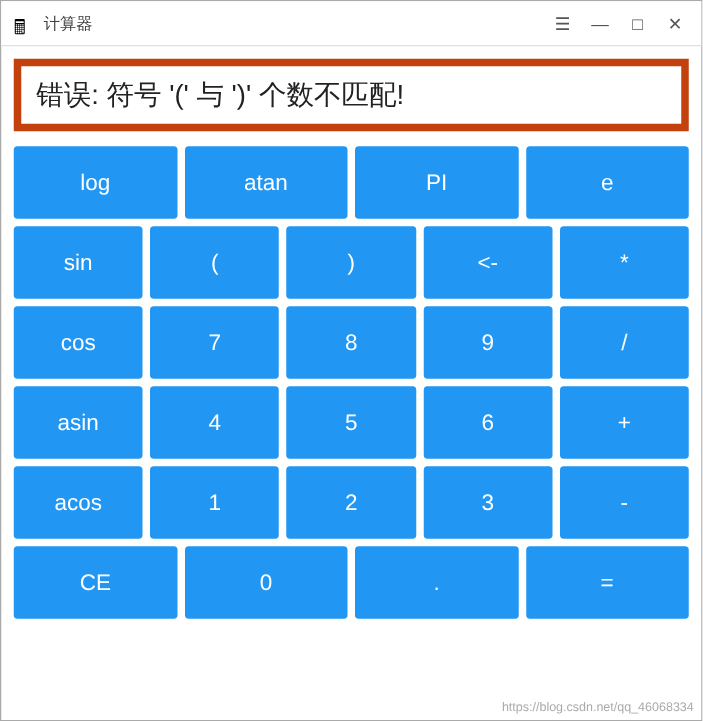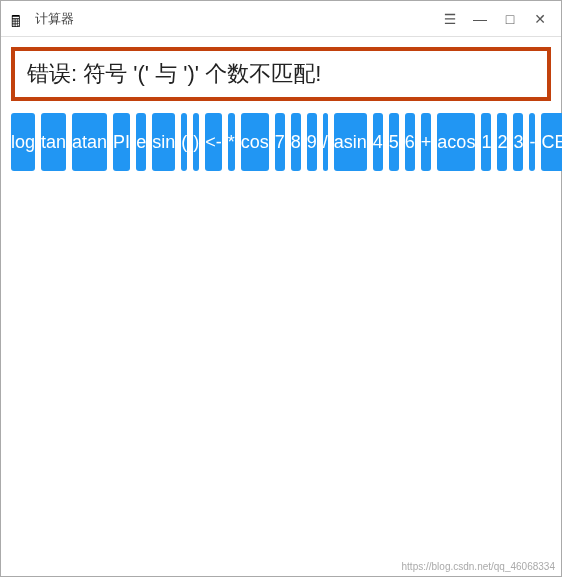--- a/index.html
+++ b/index.html
@@ -60,33 +60,33 @@
       justify-content: center;
       cursor: pointer;
       font-size: 14px;
       color: #555;
       background: none;
       border: none;
     }
 
     .display-area {
       margin: 10px 10px 8px 10px;
-      border: 4px solid #c2410c;
+      border: 6px solid #c2410c;
       padding: 8px 12px;
       min-height: 52px;
       font-size: 22px;
       color: #222;
       display: flex;
       align-items: center;
     }
 
     .calc-body {
       padding: 4px 10px 10px 10px;
       display: flex;
-      flex-direction: row;
+      flex-direction: column;
       gap: 6px;
       flex: 1;
     }
 
     .btn-row {
       display: flex;
       gap: 6px;
     }
 
     .btn {
@@ -126,21 +126,20 @@
     </div>
   </div>
 
   <div class="display-area">
     <span>错误: 符号 '(' 与 ')' 个数不匹配!</span>
   </div>
 
   <div class="calc-body" id="calc-body">
   <div class="btn-row">
         <button class="btn">log</button>
-        <button class="btn">tan</button>
         <button class="btn">atan</button>
         <button class="btn">PI</button>
         <button class="btn">e</button>
       </div>
       <div class="btn-row">
         <button class="btn">sin</button>
         <button class="btn">(</button>
         <button class="btn">)</button>
         <button class="btn">&lt;-</button>
         <button class="btn">*</button>

